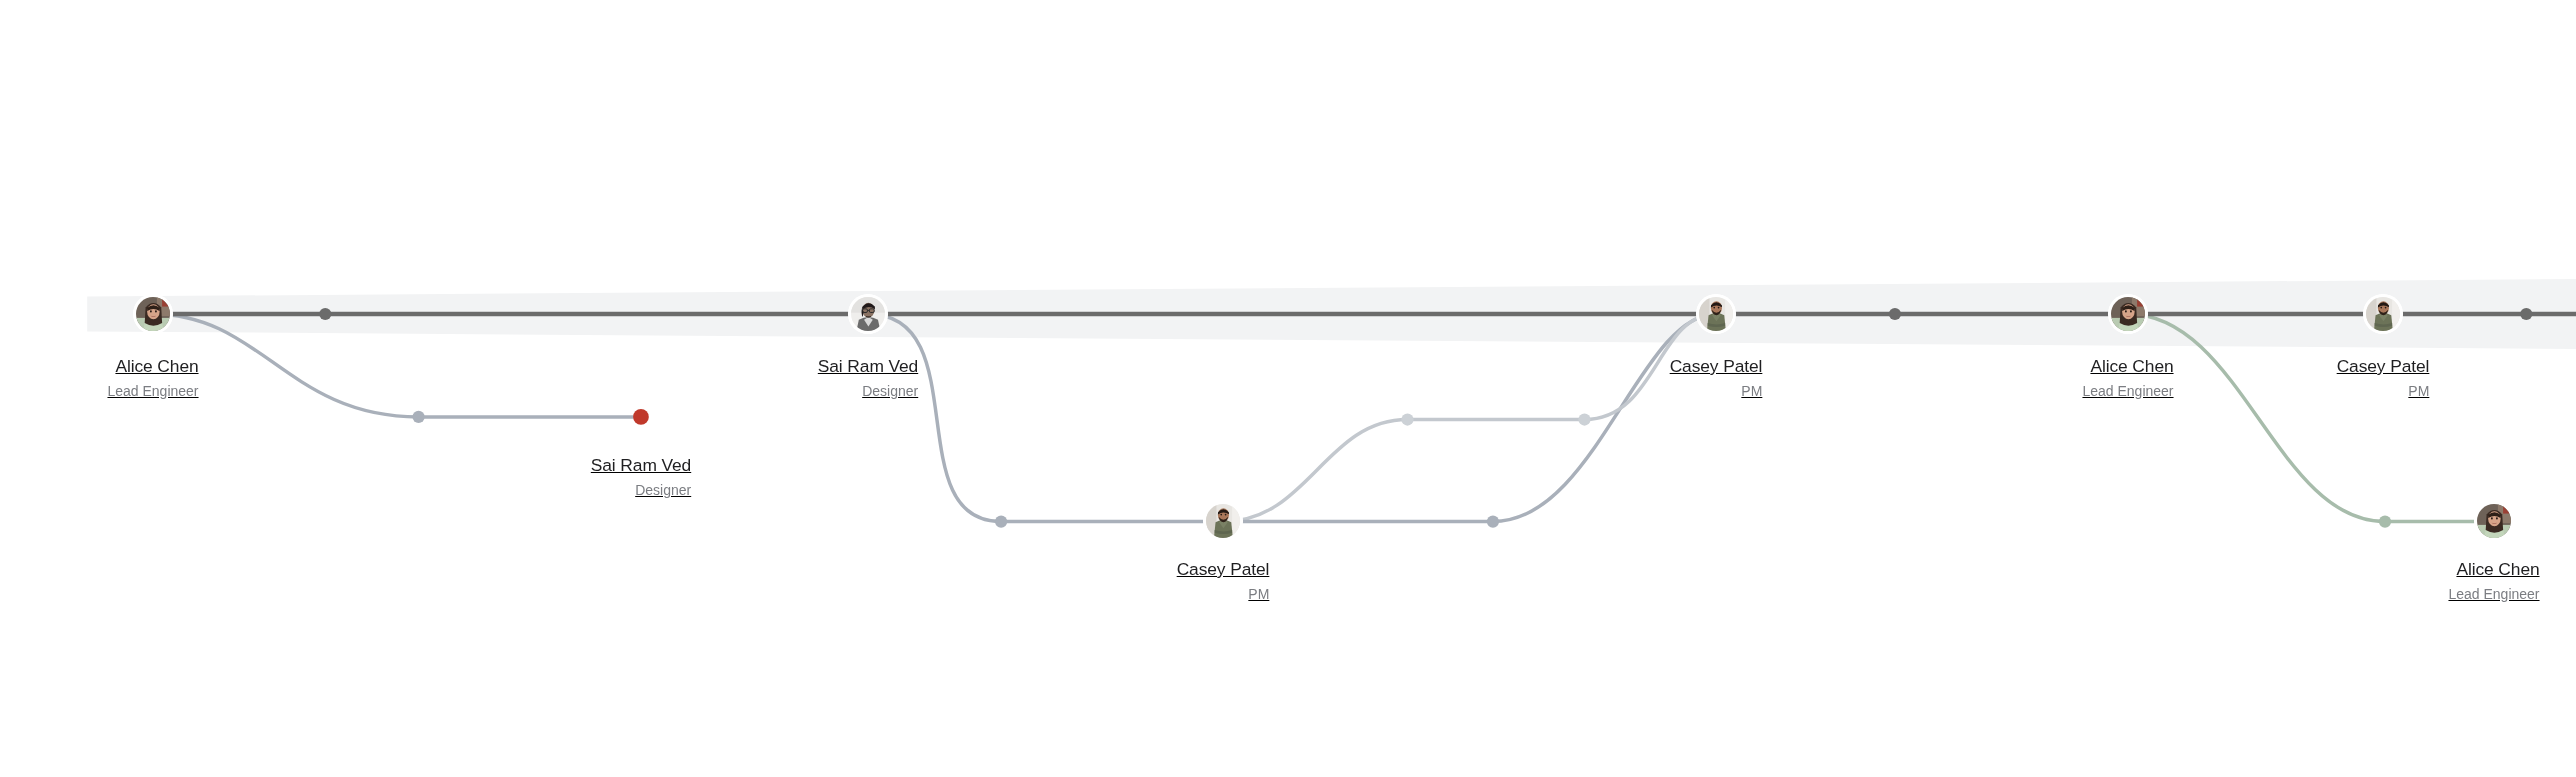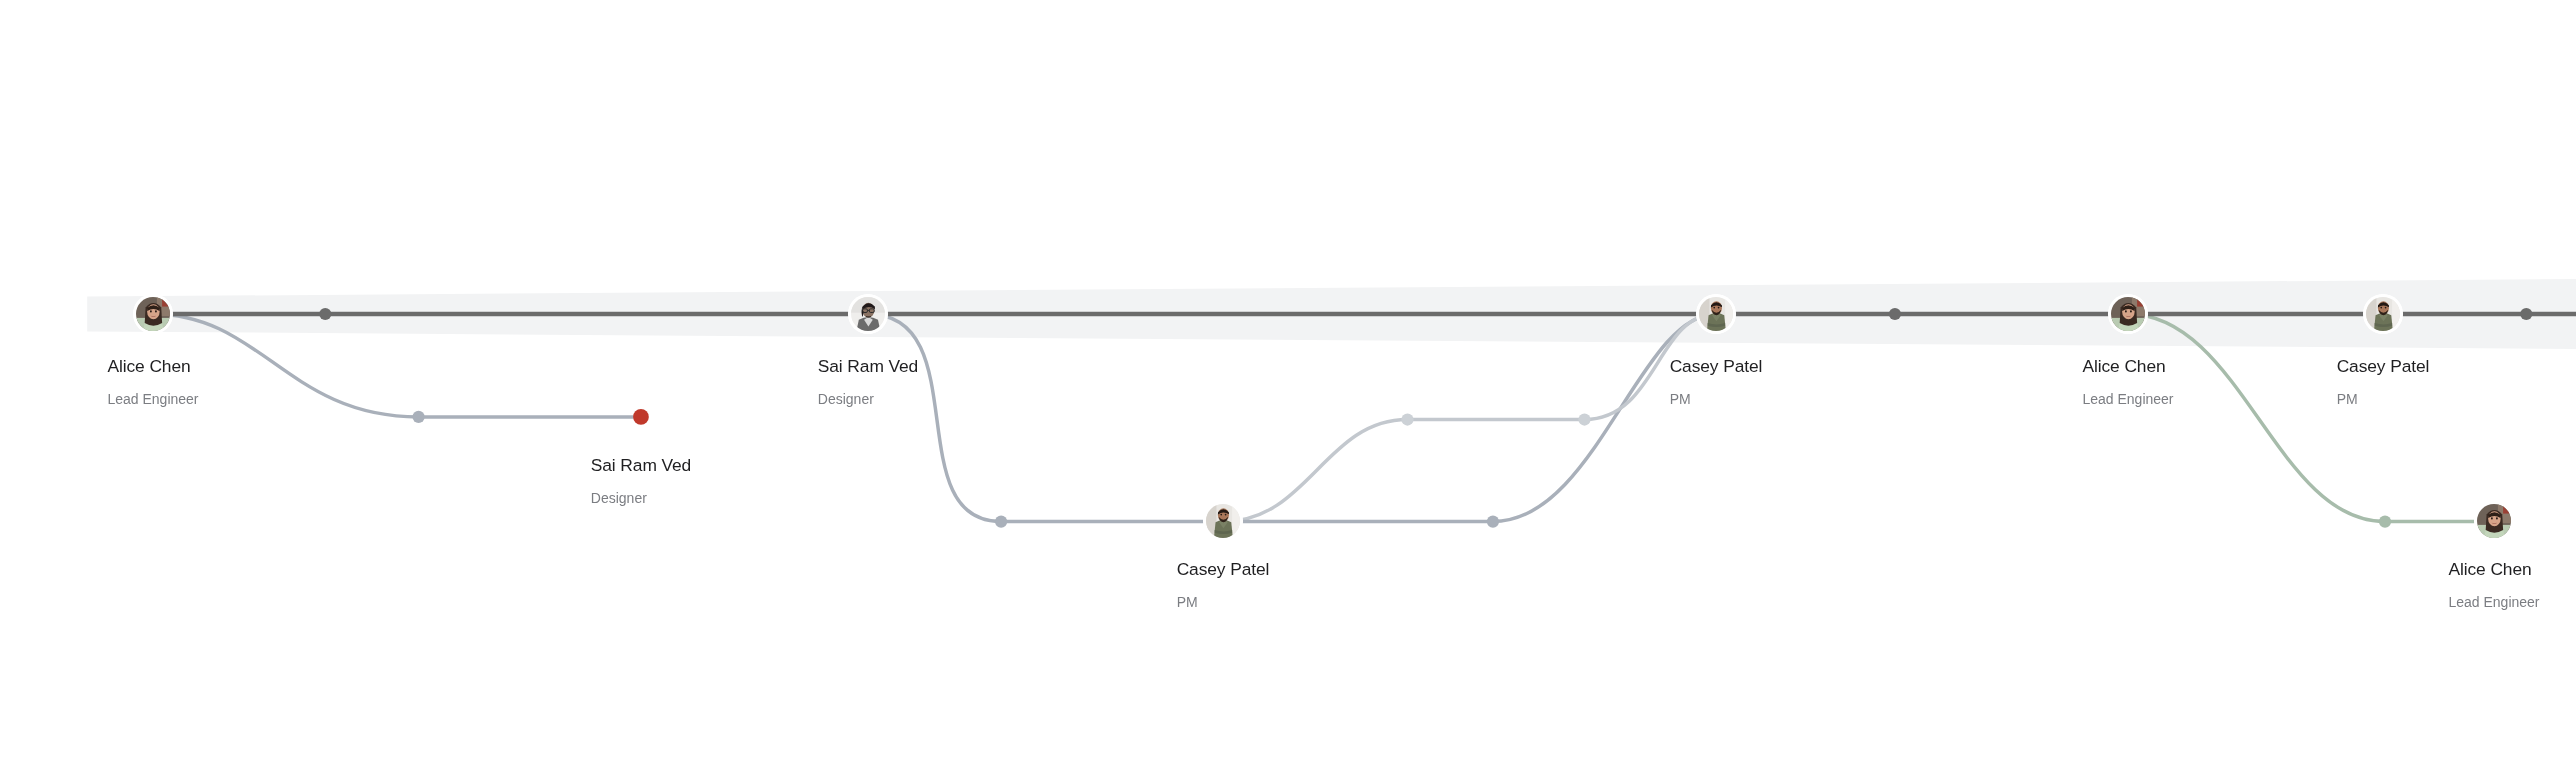--- a/index.html
+++ b/index.html
@@ -59,36 +59,37 @@
     border-radius: 50%;
     overflow: hidden;
     z-index: 2;
   }
   .avatar .photo svg { display: block; width: 100%; height: 100%; }
 
   .label {
     position: absolute;
     left: 50%;
     transform: translateX(-50%);
-    text-align: left;
+    text-align: right;
     white-space: nowrap;
     line-height: 1.18;
     user-select: none;
+    text-decoration: underline;
   }
   .label .name {
     font-size: 17.4px;
     font-weight: 400;
     color: #1f1f21;
     letter-spacing: -0.1px;
   }
   .label .role {
     font-size: 14px;
     font-weight: 400;
     color: #7b7d82;
-    margin-top: 14px;
+    margin-top: 6px;
   }
   .label.main { top: 42px; }
   .label.below { top: 38px; }
 </style>
 </head>
 <body>
 
 <div id="stage">
 
   <svg id="graph" viewBox="0 0 2954 892" preserveAspectRatio="none" xmlns="http://www.w3.org/2000/svg">

